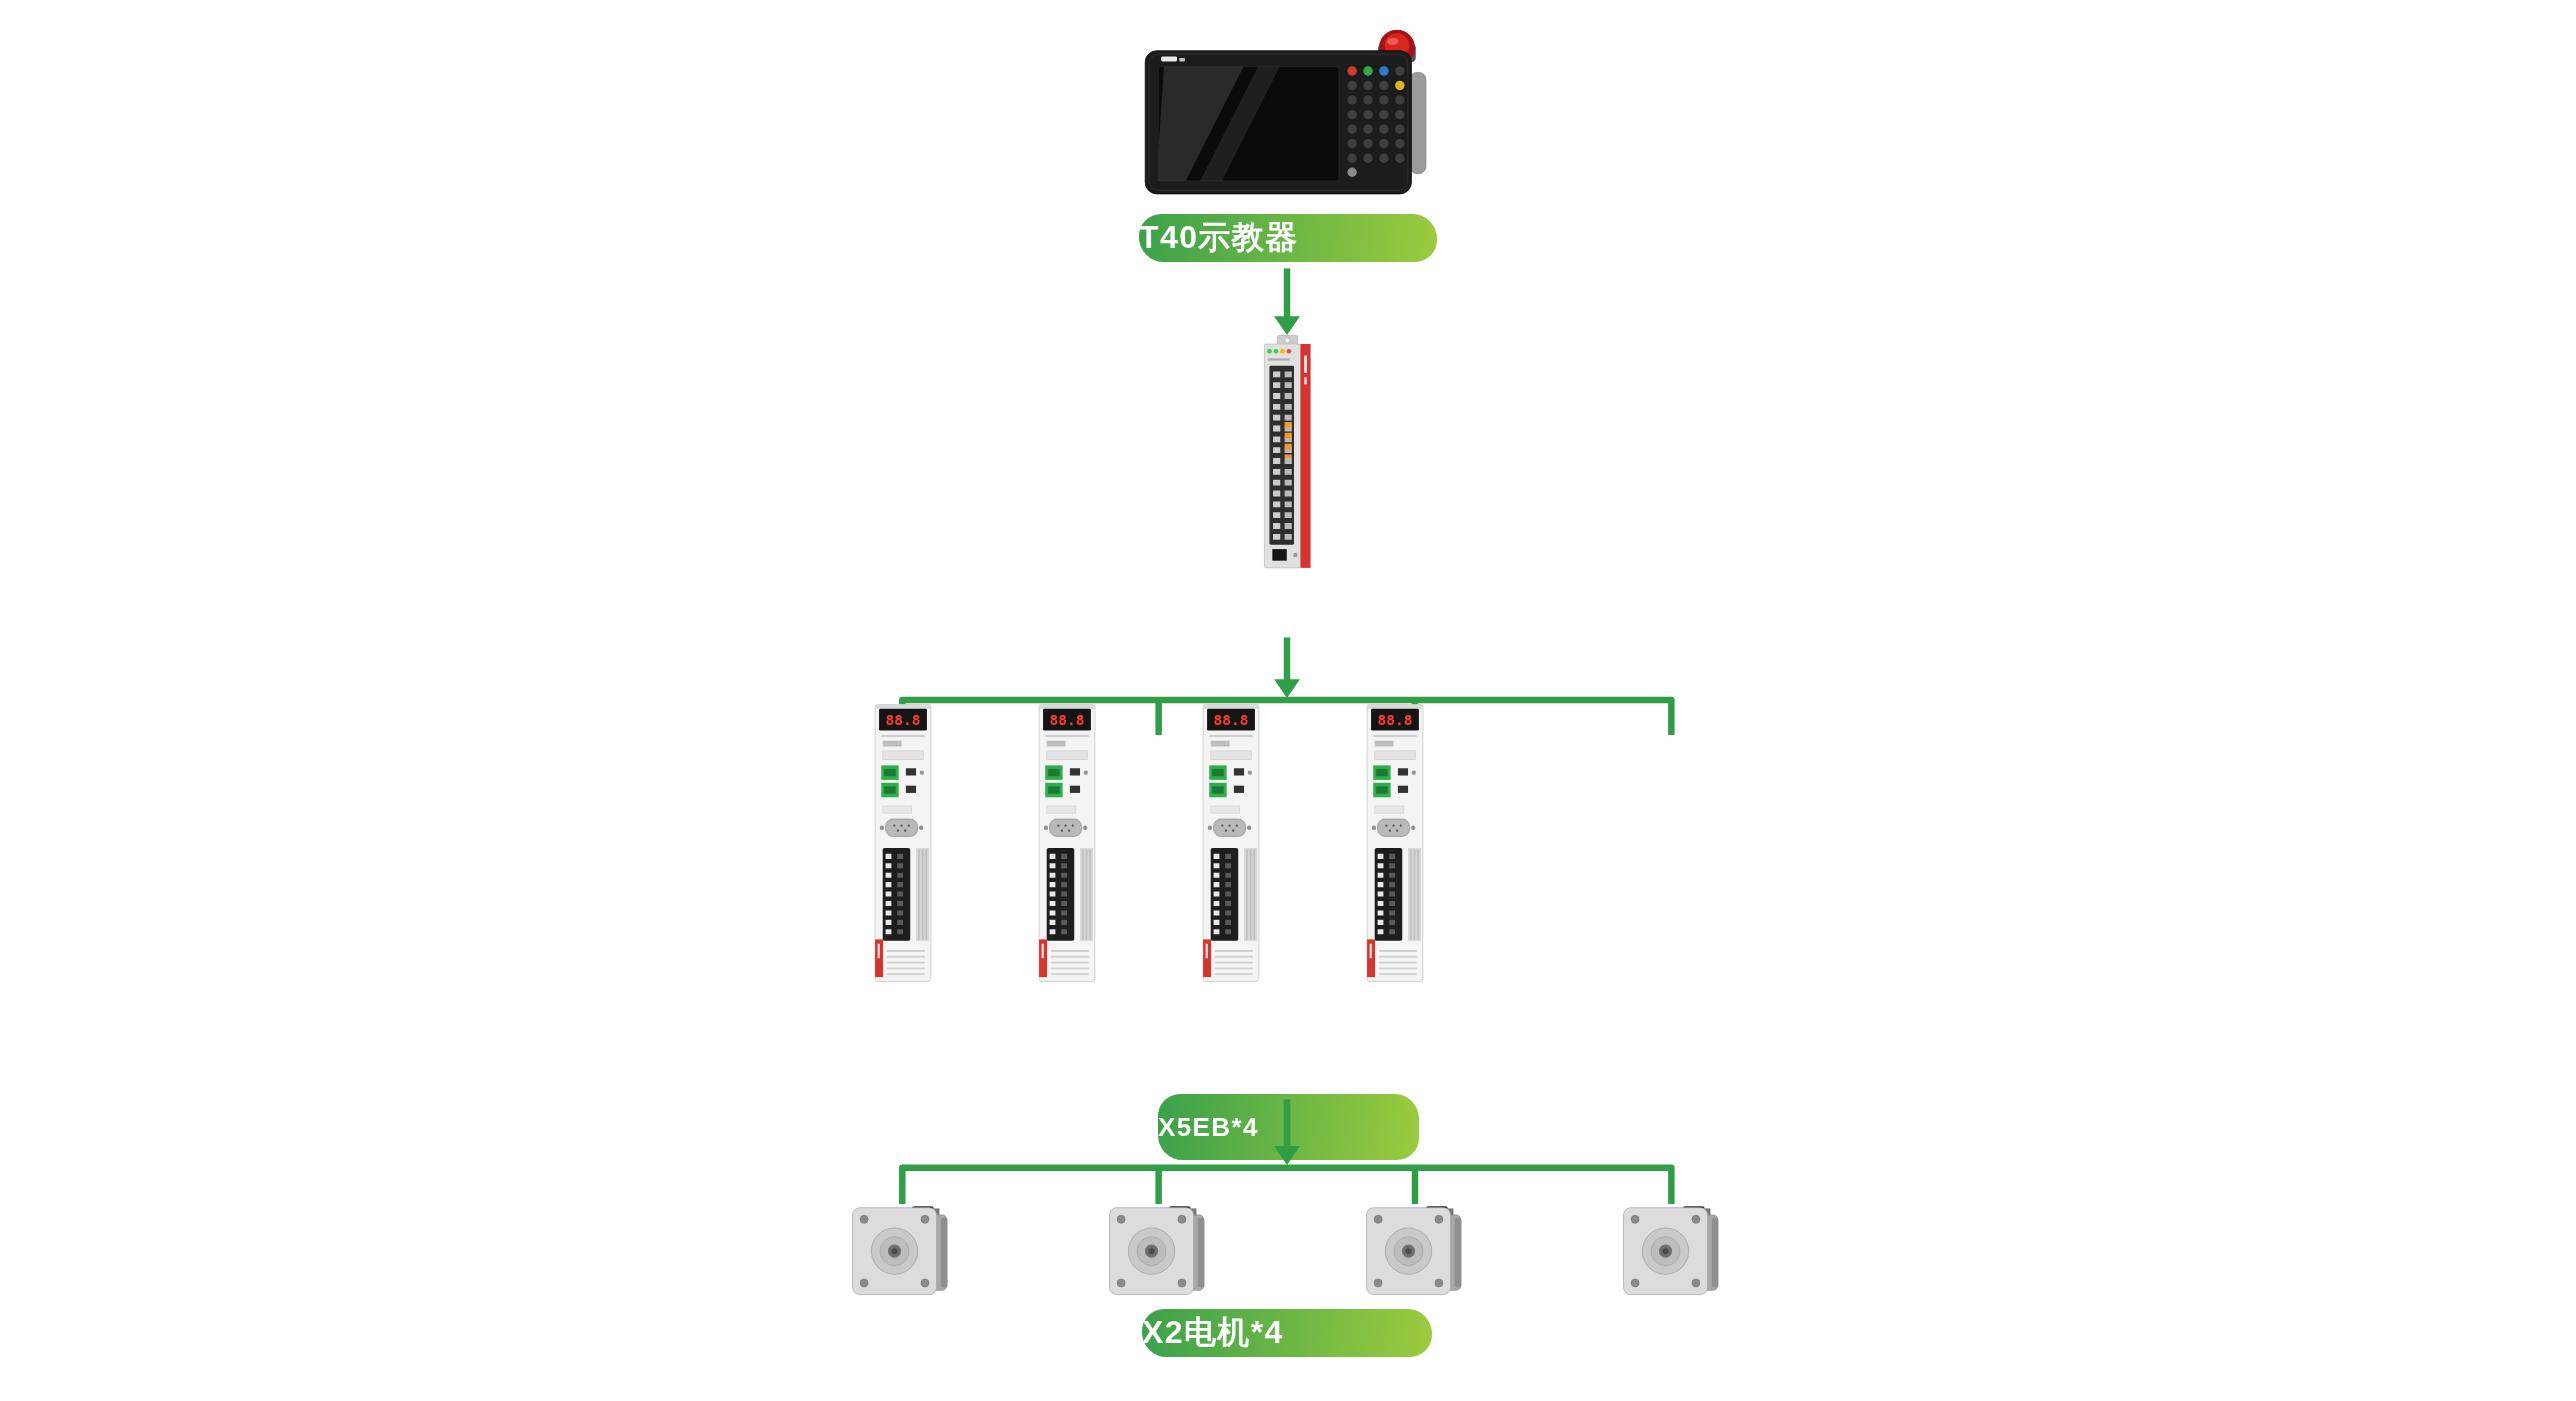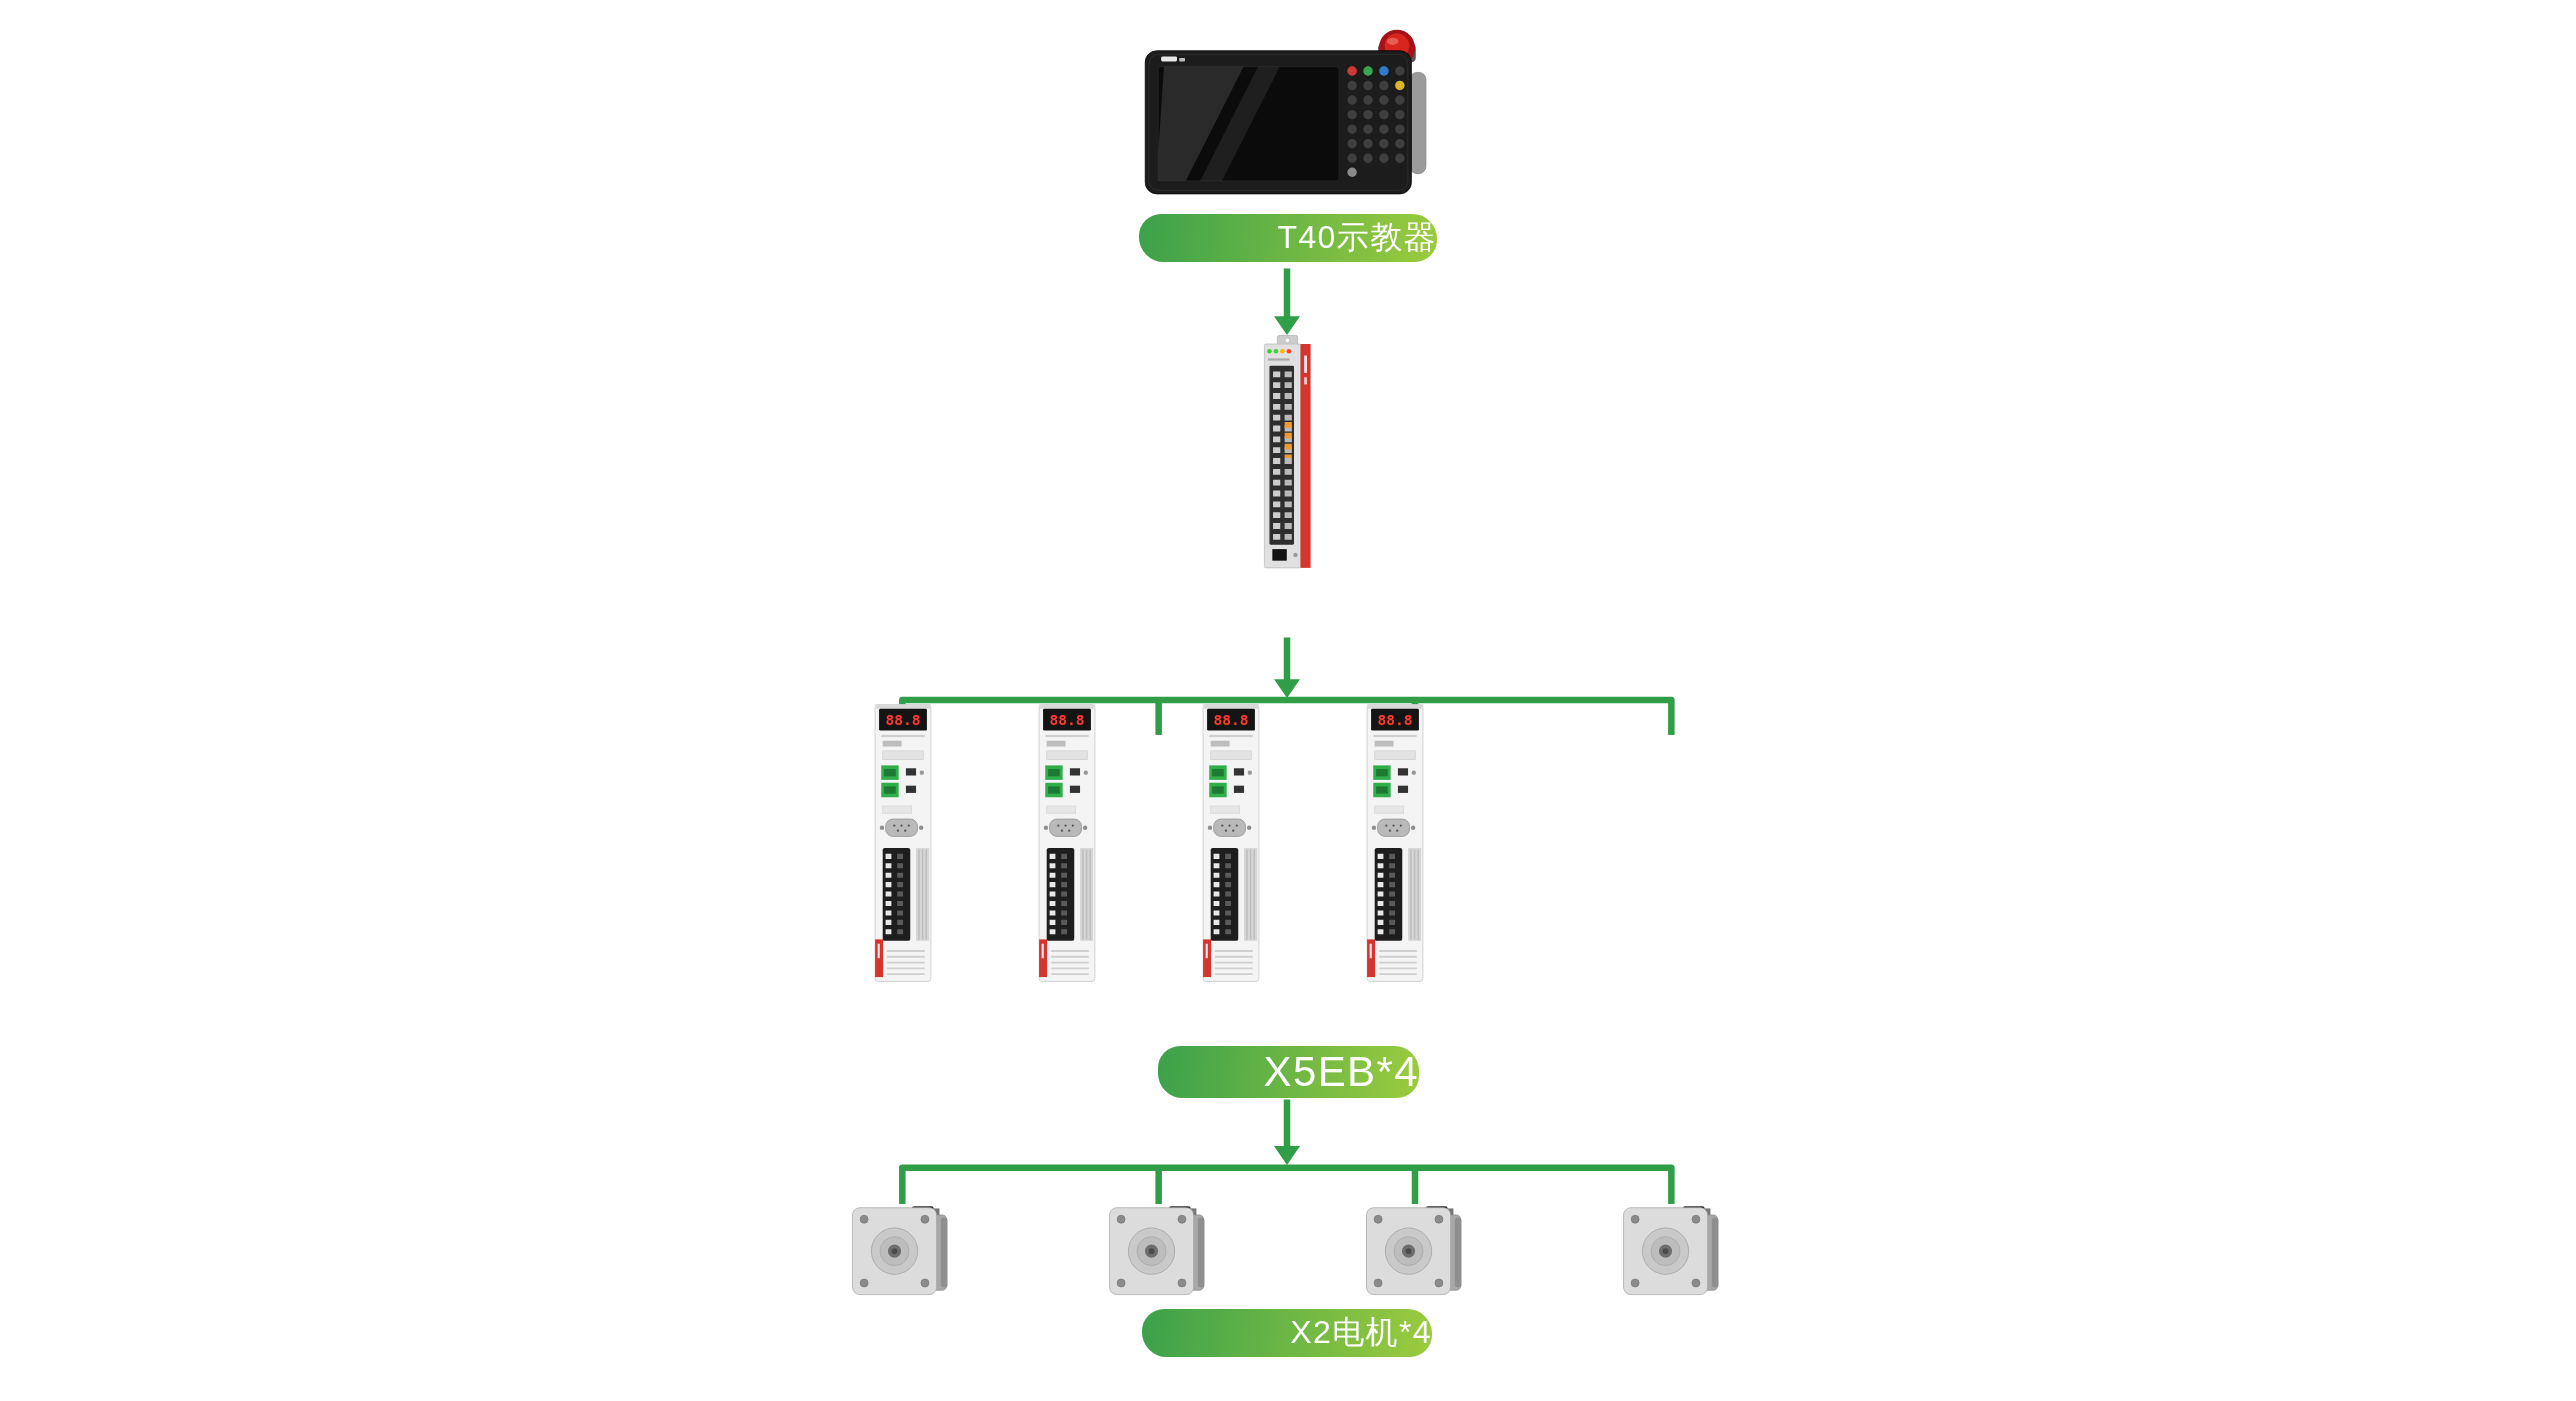--- a/index.html
+++ b/index.html
@@ -6,23 +6,23 @@
   html,body { width:2576px; height:1401px; }
   body {
     position:relative;
     background:#ffffff;
     font-family:"Liberation Sans", sans-serif;
     overflow:hidden;
   }
   .abs { position:absolute; }
   .banner {
     position:absolute;
-    display:flex; align-items:center; justify-content:flex-end;
+    display:flex; align-items:center; justify-content:flex-start;
     color:var(--banner-text,#fff);
-    font-weight:400;
+    font-weight:700;
     letter-spacing:1.4px;
     background:linear-gradient(96deg, var(--g1,#3ba14b) 0%, var(--g2,#9ccb3e) 100%);
     border-radius:22px 24.6px 22px 24.6px;
   }
   .arrow line { stroke:var(--green,#2f9e46); stroke-width:9; }
   .arrow polygon { fill:var(--green,#2f9e46); }
   .tree path { stroke:var(--green,#2f9e46); stroke-width:9; fill:none; stroke-linejoin:round; stroke-linecap:round; }
   .row { position:absolute; display:flex; align-items:flex-start; }
   .red-part { fill:var(--device-red,#d6342f); }
   .disp-text { fill:var(--display-red,#ff3b30); font-family:"DejaVu Sans Mono", monospace; font-weight:bold; }
@@ -317,21 +317,21 @@
       <g>
         <line x1="18" y1="346" x2="70" y2="346" stroke="#cfcfcf" stroke-width="2.5"></line>
         <line x1="18" y1="354" x2="70" y2="354" stroke="#cfcfcf" stroke-width="2.5"></line>
         <line x1="18" y1="362" x2="70" y2="362" stroke="#cfcfcf" stroke-width="2.5"></line>
         <line x1="18" y1="370" x2="70" y2="370" stroke="#cfcfcf" stroke-width="2.5"></line>
         <line x1="18" y1="378" x2="70" y2="378" stroke="#cfcfcf" stroke-width="2.5"></line>
       </g>
     </svg>
     </div>
 
-  <div class="banner" style="left:1158px;top:1046px;width:261px;height:52px;font-size:42px;">
+  <div class="banner" style="left:1158px;top:1094px;width:261px;height:66px;font-size:26px;">
     <span>X5EB*4</span>
   </div>
 
   <svg class="abs arrow" style="left:1271px;top:1098px" width="32" height="67" viewBox="0 0 44 92">
     <line x1="22" y1="2" x2="22" y2="68"></line>
     <polygon points="4,66 40,66 22,92"></polygon>
   </svg>
 
   <svg class="abs tree" style="left:869px;top:1162px" width="840" height="42" viewBox="0 0 1160 58">
     <path d="M46 56 L46 8 L1108 8 L1108 56 M400 8 L400 56 M754 8 L754 56"></path>

